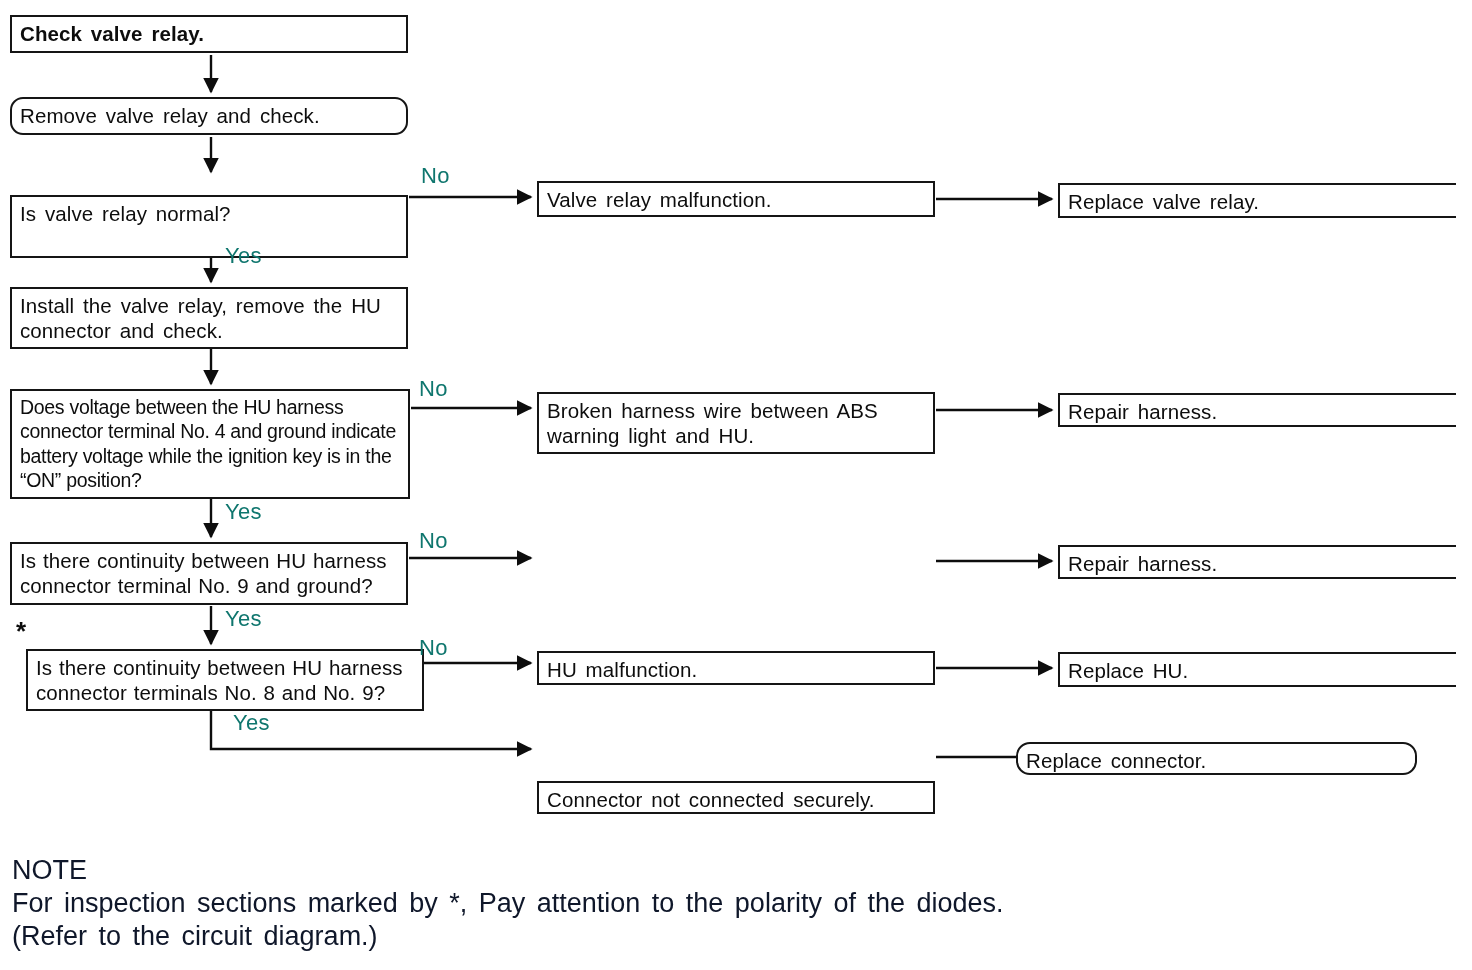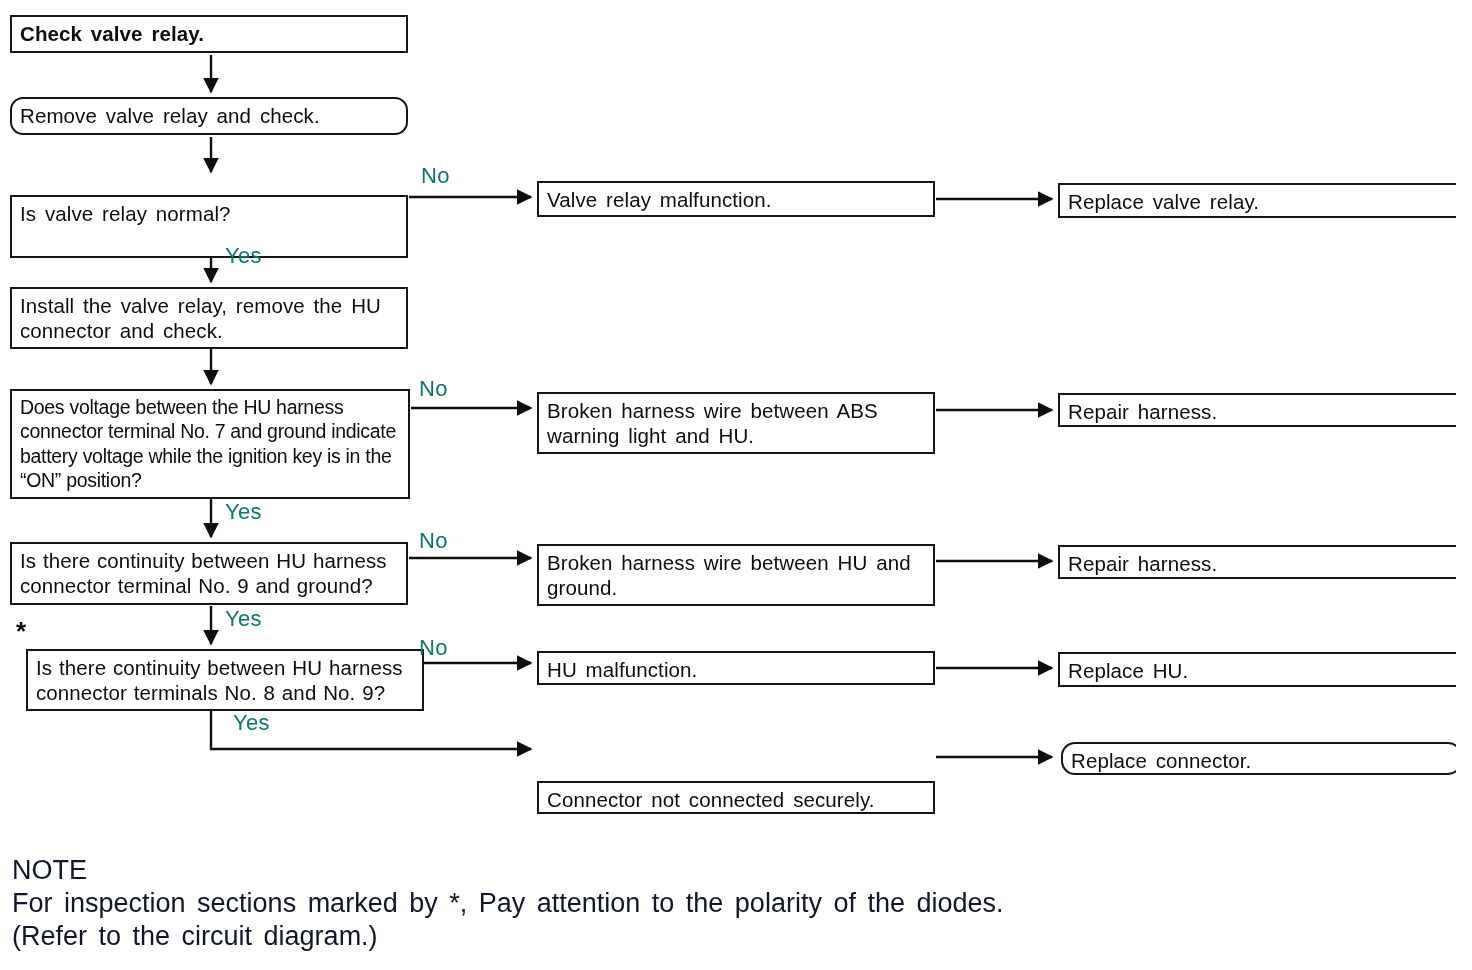--- a/index.html
+++ b/index.html
@@ -69,21 +69,21 @@
                 font-size: 19.5px; word-spacing: 0; letter-spacing: -0.3px; line-height: 1.25; }
   #n-babs     { left: 537px;  top: 392px; width: 398px; min-height: 58px; }
   #n-rh1      { left: 1058px; top: 393px; width: 401px; height: 34px; }
   #n-cont9    { left: 10px;   top: 542px; width: 398px; min-height: 63px; word-spacing: 1px; }
   #n-bhg      { left: 537px;  top: 544px; width: 398px; min-height: 59px; }
   #n-rh2      { left: 1058px; top: 545px; width: 401px; height: 34px; }
   #n-cont89   { left: 10px;   top: 649px; width: 398px; min-height: 59px; word-spacing: 1px; margin-left: 16px; }
   #n-hum      { left: 537px;  top: 651px; width: 398px; height: 34px; }
   #n-rhu      { left: 1058px; top: 652px; width: 401px; height: 35px; }
   #n-conn     { left: 537px;  top: 741px; width: 398px; height: 33px; margin-top: 40px; }
-  #n-rconn    { left: 1061px; top: 742px; width: 401px; height: 33px; border-radius: 14px; }
+  #n-rconn    { left: 1016px; top: 742px; width: 401px; height: 33px; border-radius: 14px; }
 
   
   #lbl-no-1  { left: 421px; top: 163px; }
   #lbl-yes-1 { left: 225px; top: 243px; }
   #lbl-no-2  { left: 419px; top: 376px; }
   #lbl-yes-2 { left: 225px; top: 499px; }
   #lbl-no-3  { left: 419px; top: 528px; }
   #lbl-yes-3 { left: 225px; top: 606px; }
   #lbl-no-4  { left: 419px; top: 635px; }
   #lbl-yes-4 { left: 233px; top: 710px; }
@@ -119,25 +119,24 @@
       <path d="M936 757 H1052" marker-end="url(#arr)"></path>
     </g>
   </svg>
 
   <div class="node bold" id="n-check">Check valve relay.</div>
   <div class="node" id="n-remove">Remove valve relay and check.</div>
   <div class="node" id="n-normal">Is valve relay normal?</div>
   <div class="node" id="n-vrm">Valve relay malfunction.</div>
   <div class="node" id="n-rvr">Replace valve relay.</div>
   <div class="node" id="n-install">Install the valve relay, remove the HU connector and check.</div>
-  <div class="node" id="n-voltage">Does voltage between the HU harness connector terminal No. 7 and ground indicate battery voltage while the ignition key is in the “ON” position?</div>
+  <div class="node" id="n-voltage">Does voltage between the HU harness connector terminal No. 4 and ground indicate battery voltage while the ignition key is in the “ON” position?</div>
   <div class="node" id="n-babs">Broken harness wire between ABS warning light and HU.</div>
   <div class="node" id="n-rh1">Repair harness.</div>
   <div class="node" id="n-cont9">Is there continuity between HU harness connector terminal No. 9 and ground?</div>
-  <div class="node" id="n-bhg">Broken harness wire between HU and ground.</div>
   <div class="node" id="n-rh2">Repair harness.</div>
   <div class="node" id="n-cont89">Is there continuity between HU harness connector terminals No. 8 and No. 9?</div>
   <div class="node" id="n-hum">HU malfunction.</div>
   <div class="node" id="n-rhu">Replace HU.</div>
   <div class="node" id="n-conn">Connector not connected securely.</div>
   <div class="node" id="n-rconn">Replace connector.</div>
 
   <span class="branch-label" id="lbl-no-1">No</span>
   <span class="branch-label" id="lbl-yes-1">Yes</span>
   <span class="branch-label" id="lbl-no-2">No</span>

